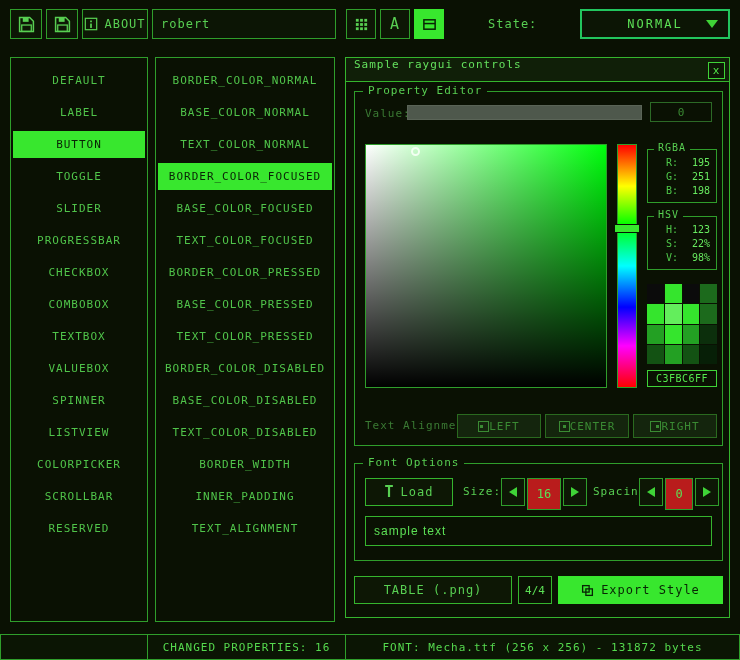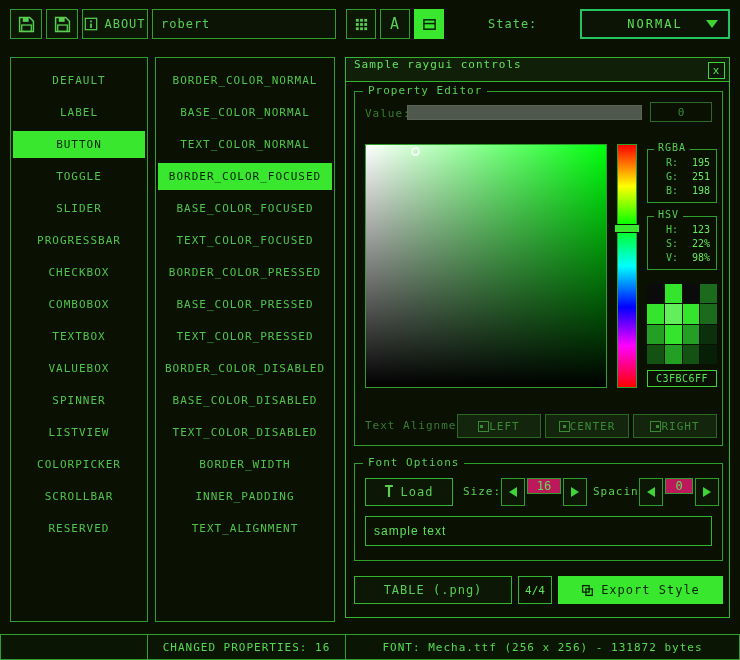--- a/index.html
+++ b/index.html
@@ -103,21 +103,21 @@
   
   #font-options{left:8px;top:405px;width:369px;height:98px}
   #load-btn{position:absolute;left:10px;top:14px;width:88px;height:28px;border-color:#35b52d}
   #load-btn .tglyph{font-size:15px;font-weight:bold;line-height:15px}
   .inline-label{position:absolute;font-size:11px;letter-spacing:1px;top:21px;color:#58cf52}
   #size-label{left:108px}
   #spacing-label{left:238px}
   .spin-btn{position:absolute;top:14px;width:24px;height:28px}
   #size-dec{left:146px}#size-inc{left:208px}
   #spacing-dec{left:284px}#spacing-inc{left:340px}
-  .valuebox{position:absolute;top:14px;height:16px;border:1px solid #2f9e2b;background:#be185d;
+  .valuebox{position:absolute;top:14px;height:32px;border:1px solid #2f9e2b;background:#b91c1c;
             color:#5ce055;font-size:12px;display:flex;align-items:center;justify-content:center}
   #size-value{left:172px;width:34px}
   #spacing-value{left:310px;width:28px}
   .tri-l{width:0;height:0;border-top:5px solid transparent;border-bottom:5px solid transparent;
          border-right:8px solid #3fd337}
   .tri-r{width:0;height:0;border-top:5px solid transparent;border-bottom:5px solid transparent;
          border-left:8px solid #3fd337}
   #sample-text-input{position:absolute;left:10px;top:52px;width:347px;height:30px;background:#0a1103;
             border:1px solid #35b52d;color:#5ce055;font-family:Liberation Sans, sans-serif;font-size:12px;
             letter-spacing:1px;padding:0 8px;outline:none}

